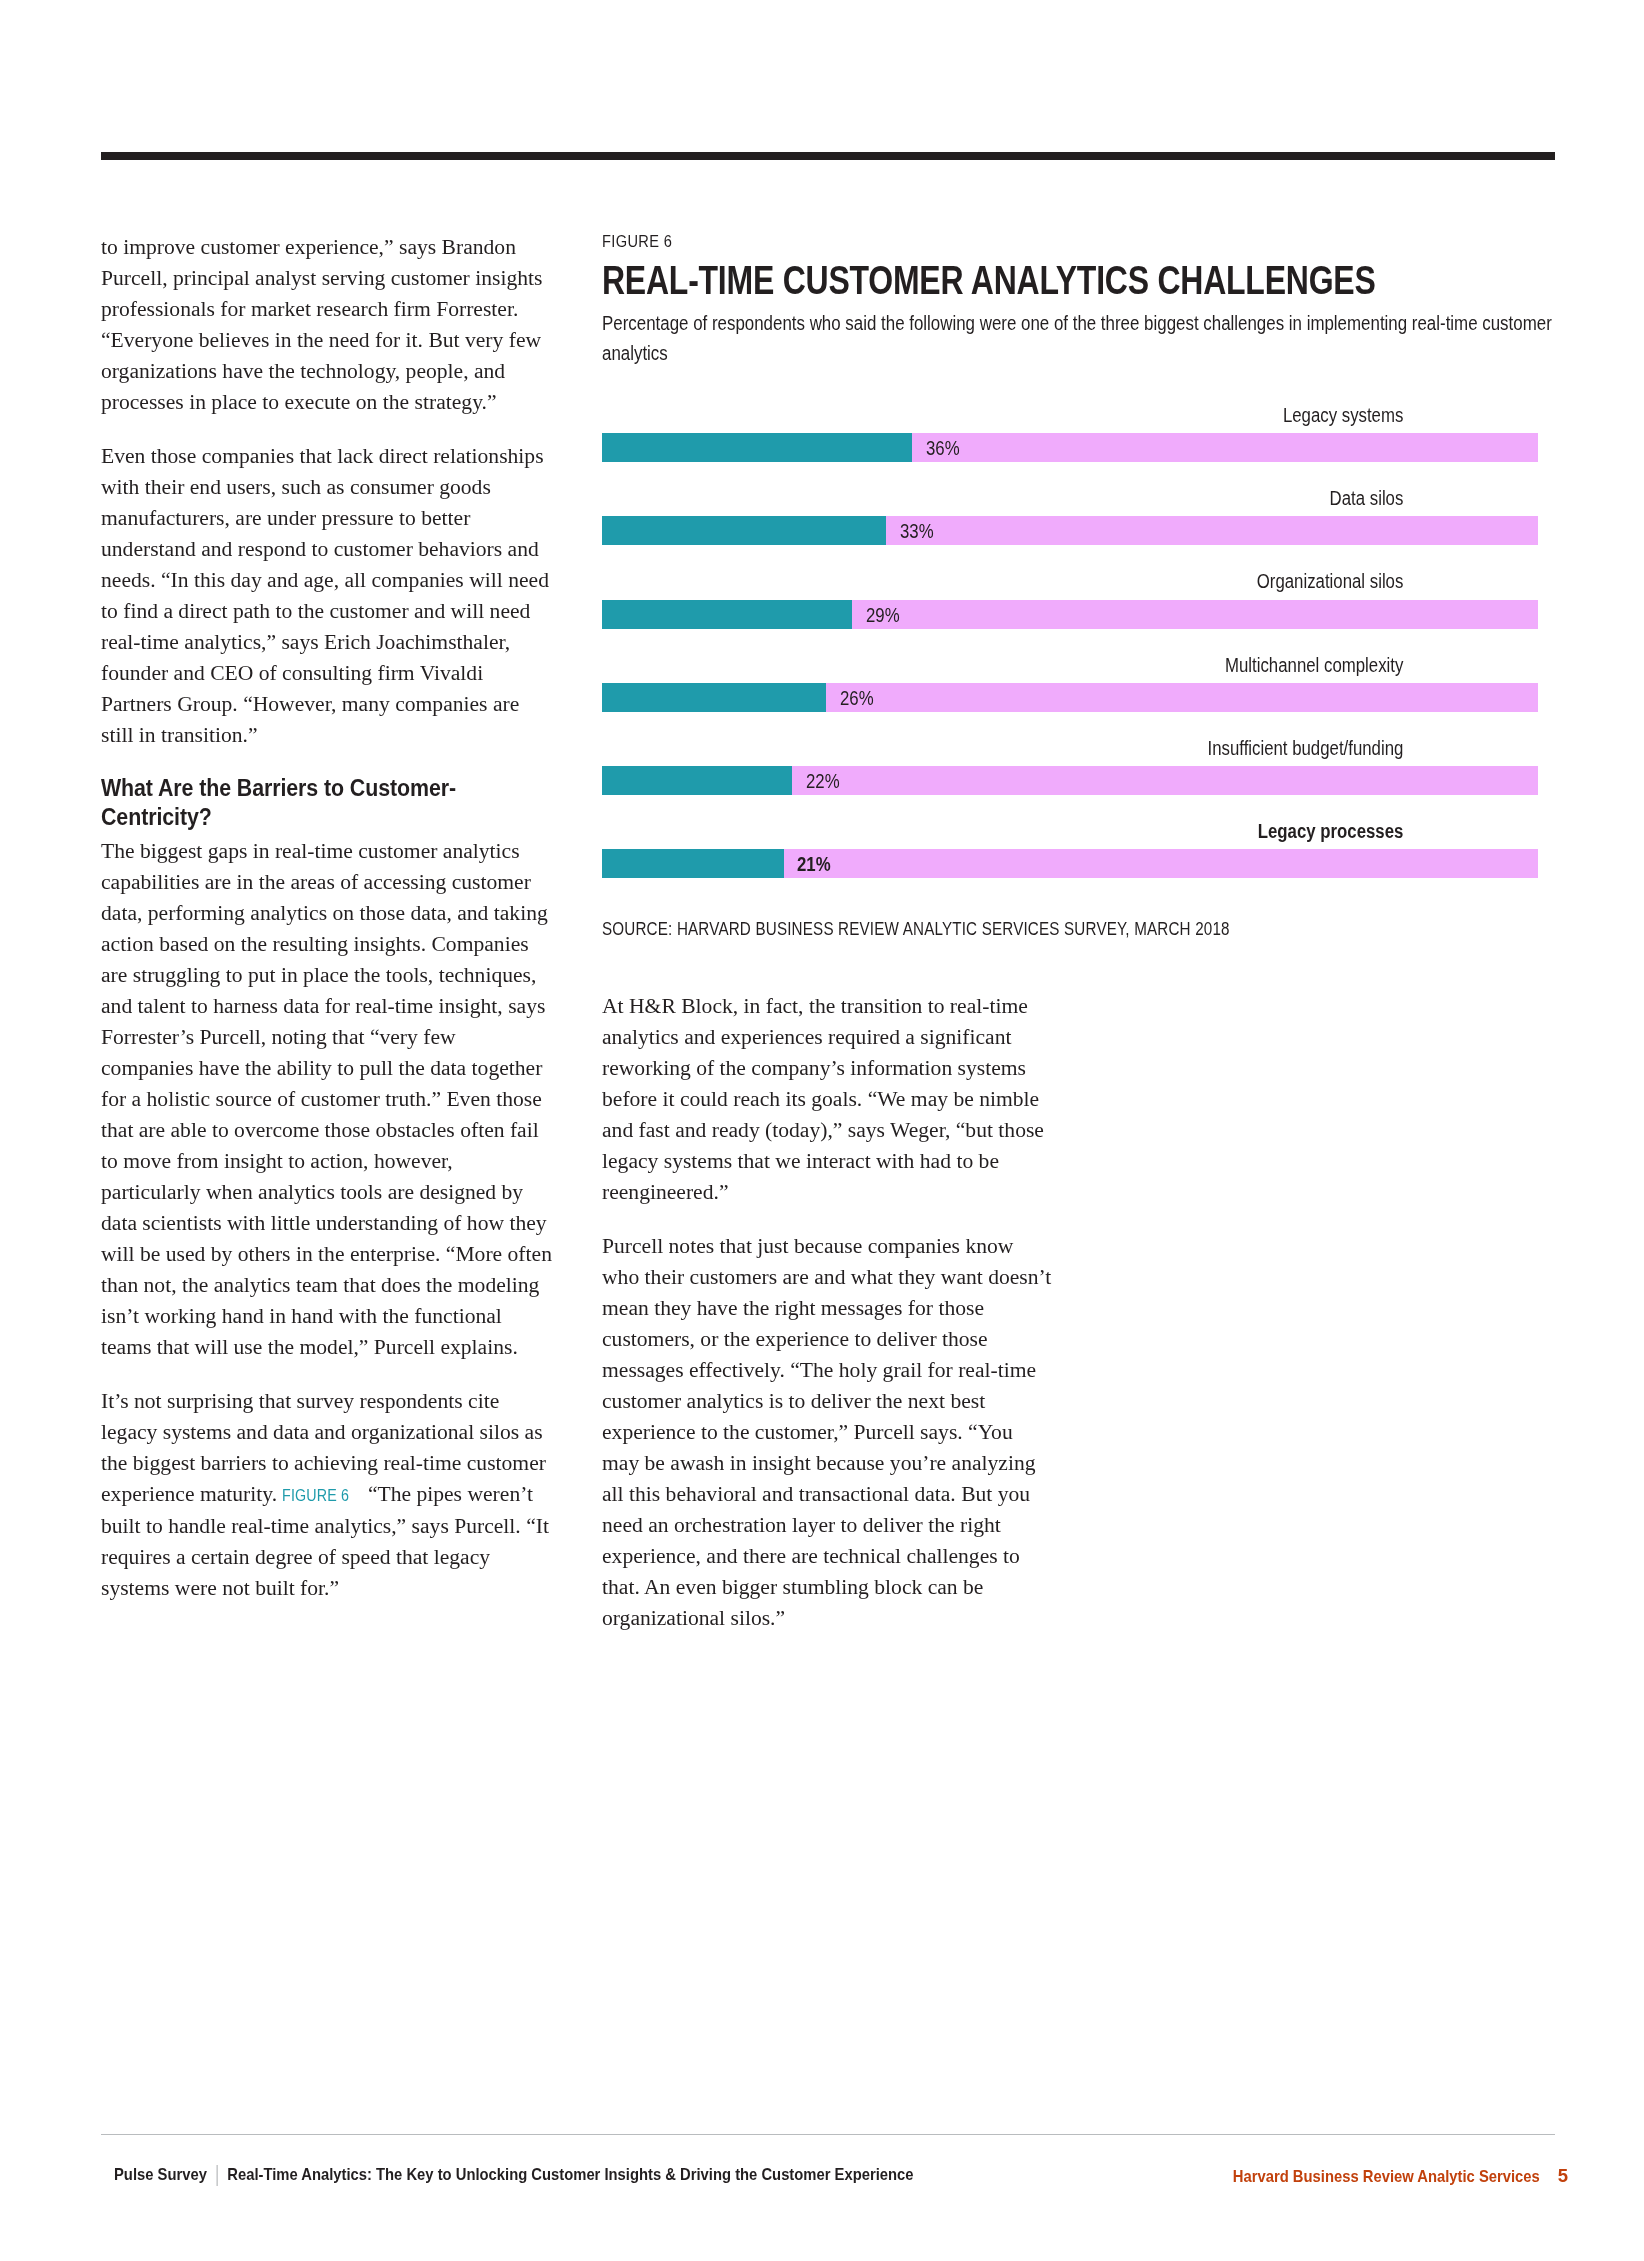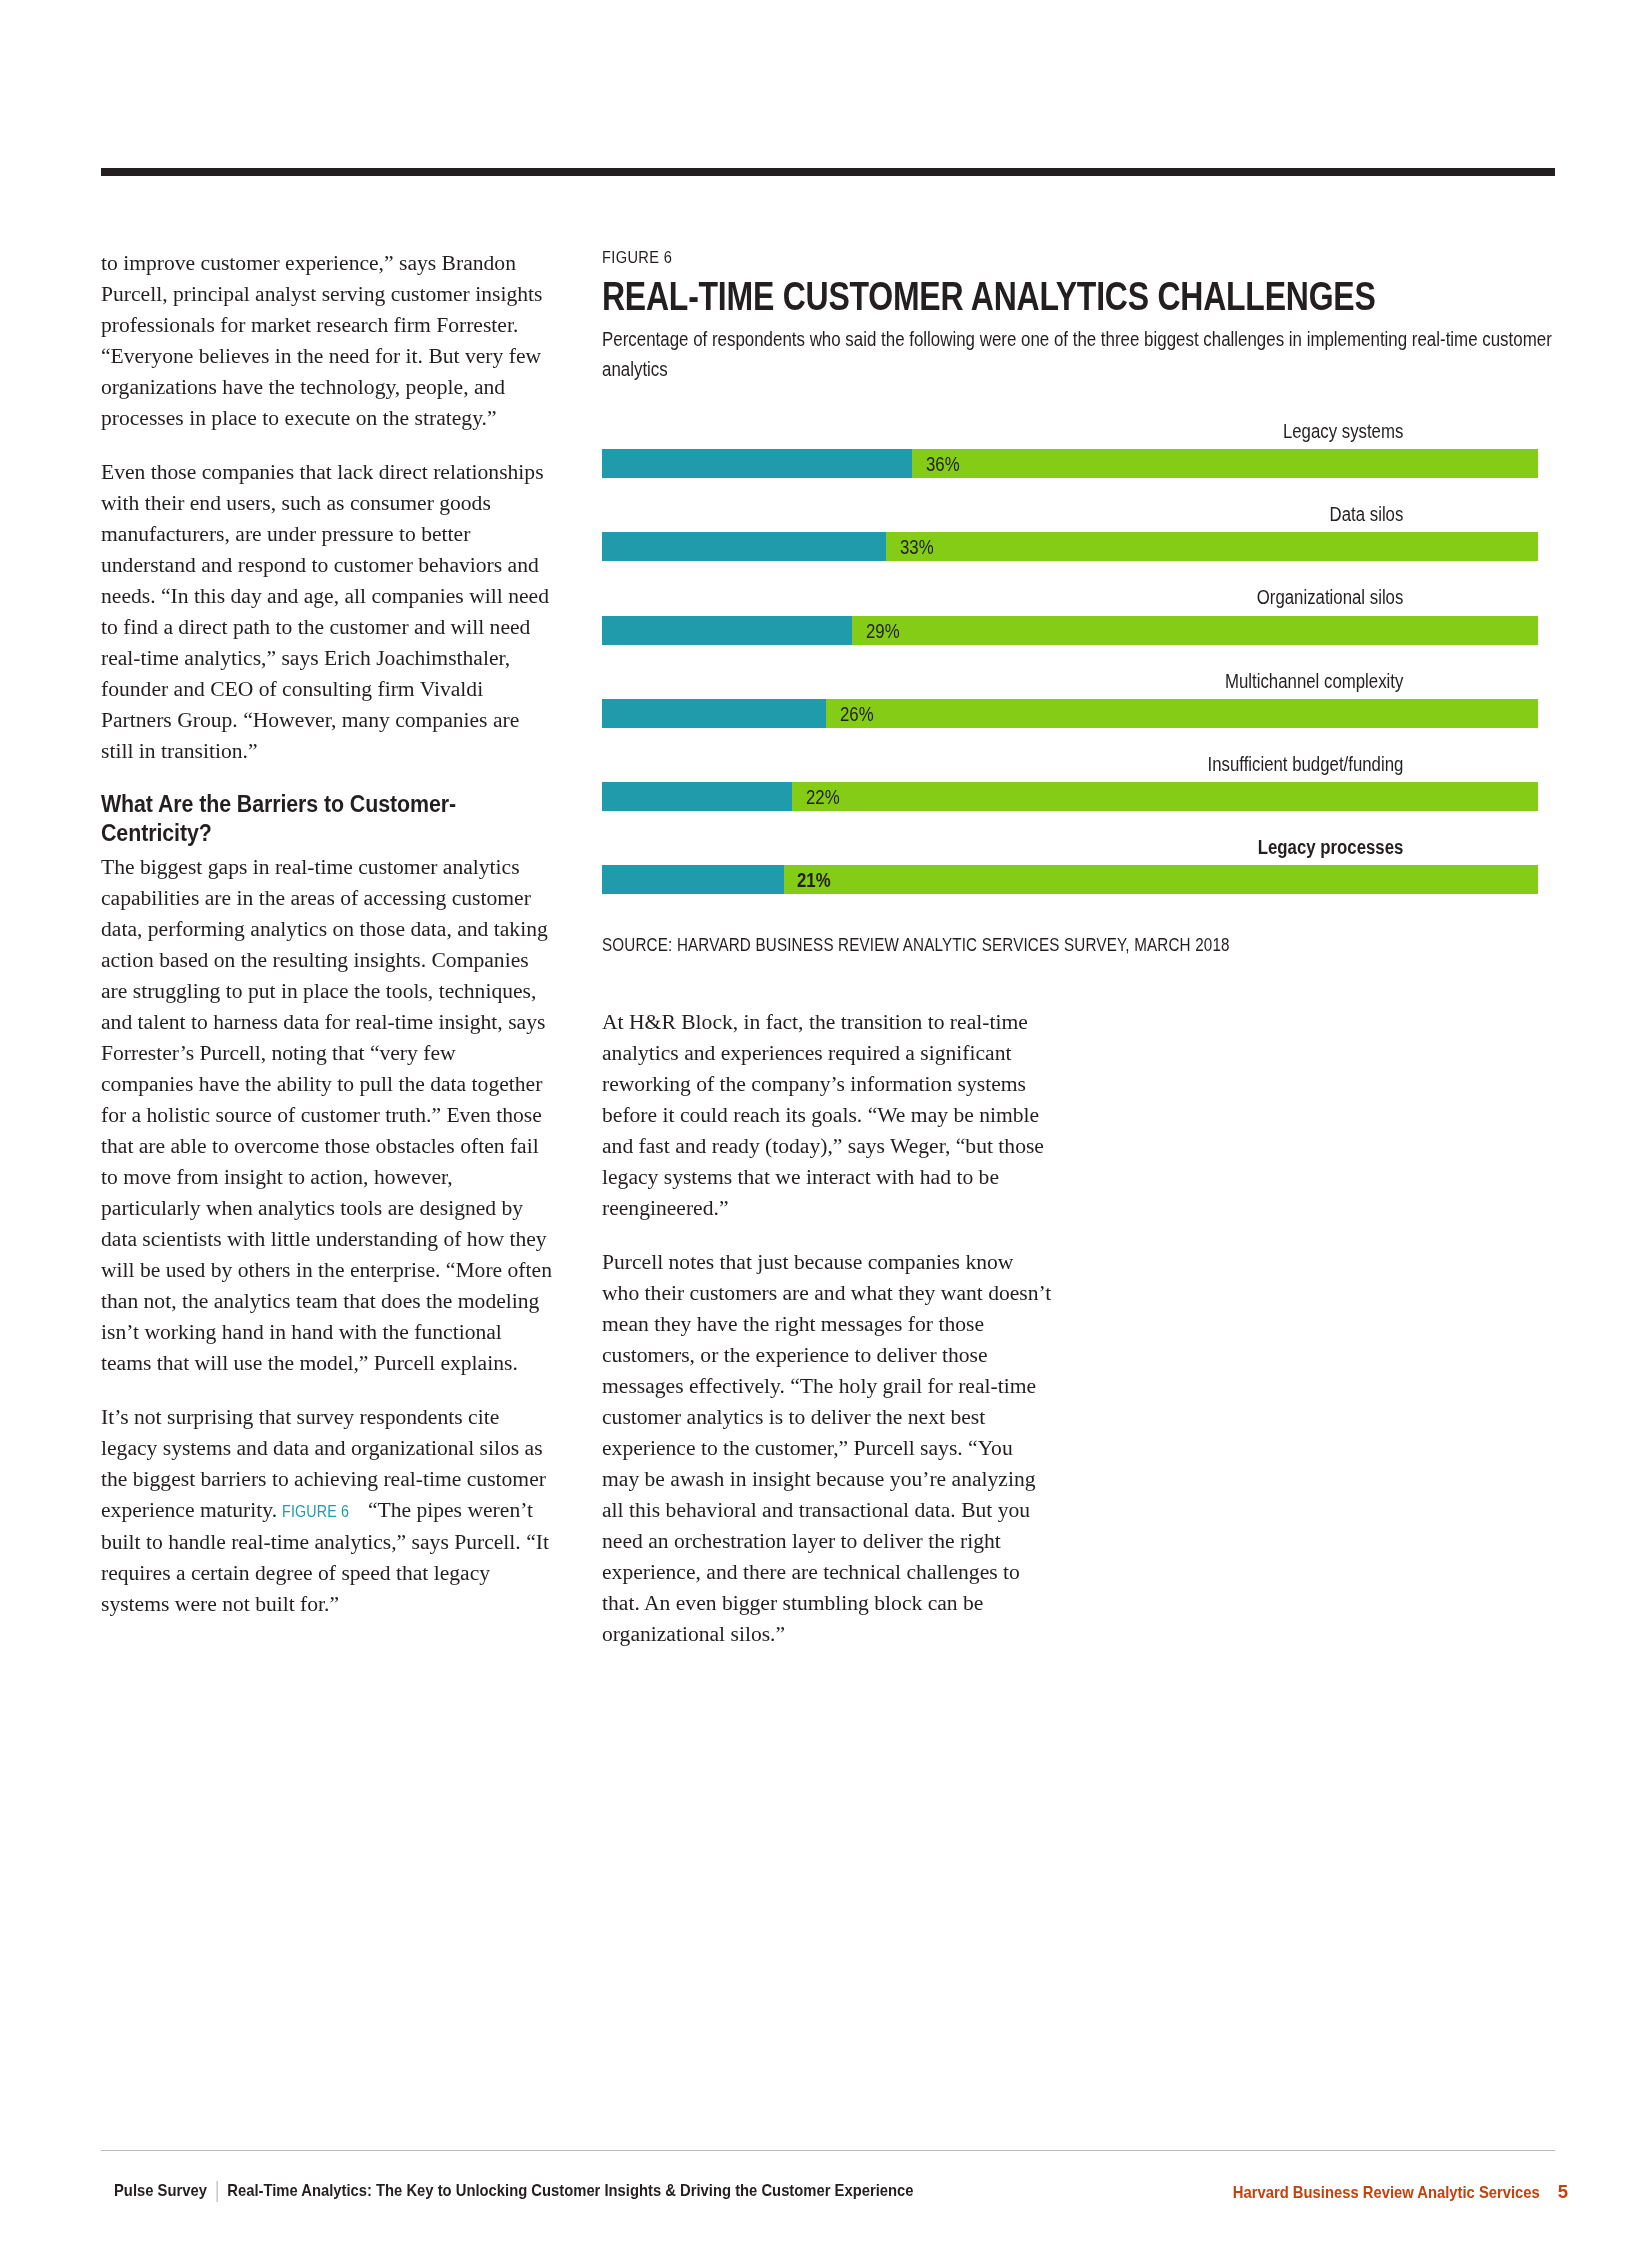--- a/index.html
+++ b/index.html
@@ -14,21 +14,20 @@
     font-family: "Liberation Serif", "DejaVu Serif", serif;
     color: #231f20;
     overflow: hidden;
   }
 
   .page {
     position: absolute;
     left: 0; top: 0;
     width: 1645px;
     height: 1861px;
-    margin-top: 16px;
   }
 
   
   .top-rule {
     position: absolute;
     left: 101px;
     top: 152px;
     width: 1454px;
     height: 7.5px;
     background: #231f20;
@@ -132,21 +131,21 @@
     line-height: 23px;
     color: #231f20;
     margin-bottom: 6.2px;
     transform: scaleX(0.84);
     transform-origin: left center;
   }
   .bar-track {
     position: relative;
     width: 936px;
     height: 29px;
-    background: #84cc16;
+    background: #f0abfc;
   }
   .bar-fill {
     position: absolute;
     left: 0; top: 0;
     height: 29px;
     background: #1f9bab;
   }
   .bar-value {
     position: absolute;
     top: 0;

